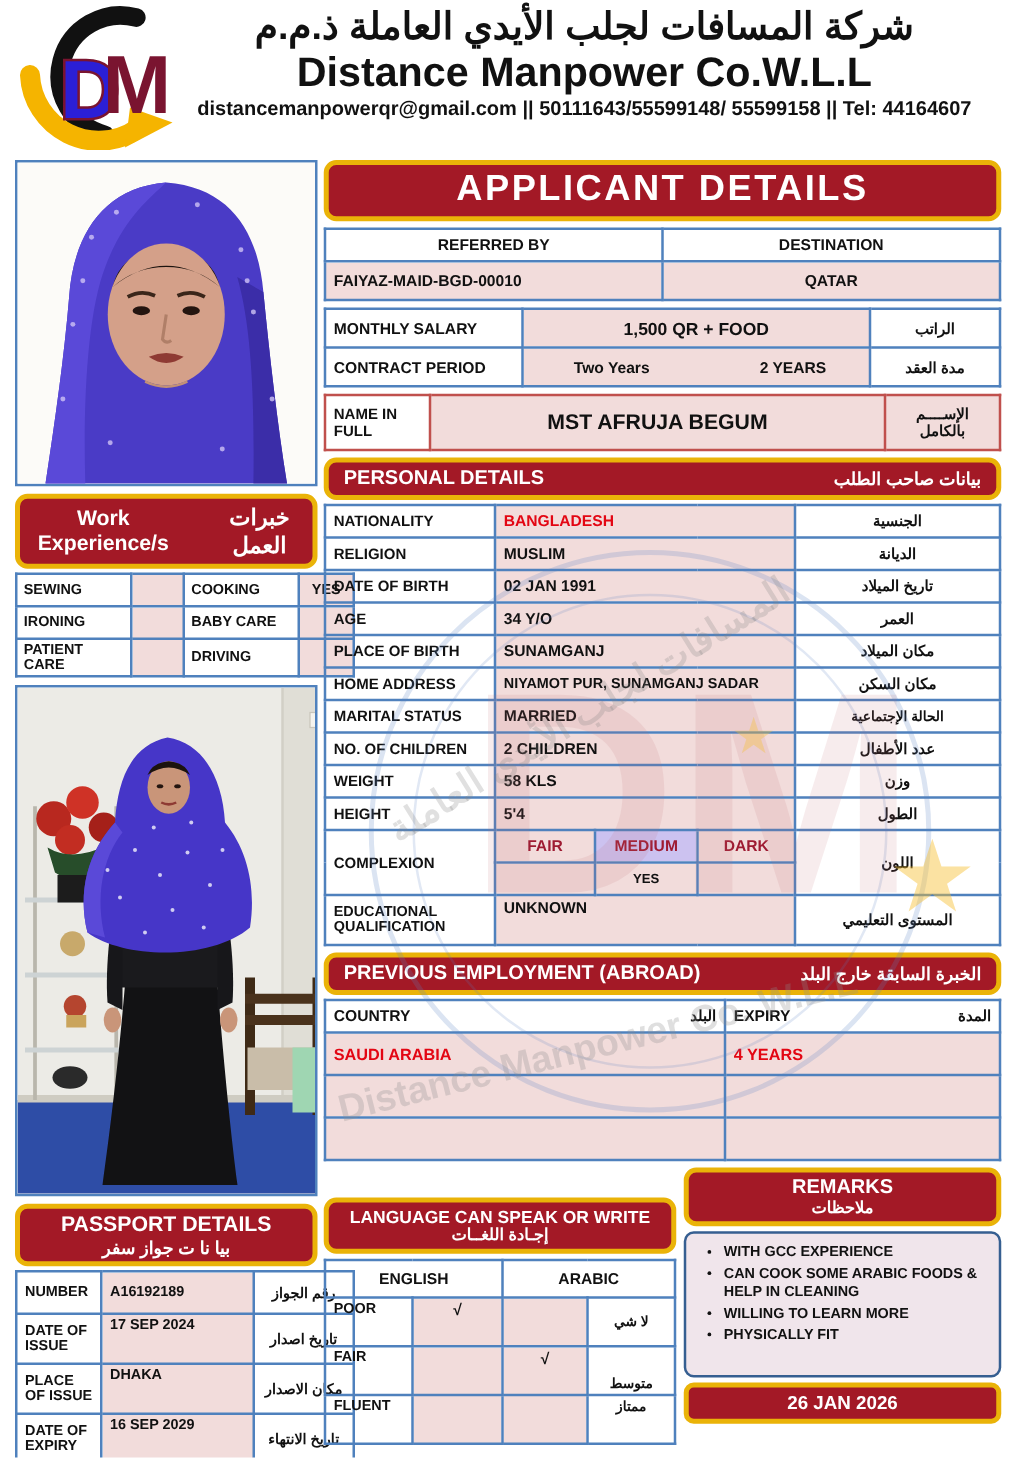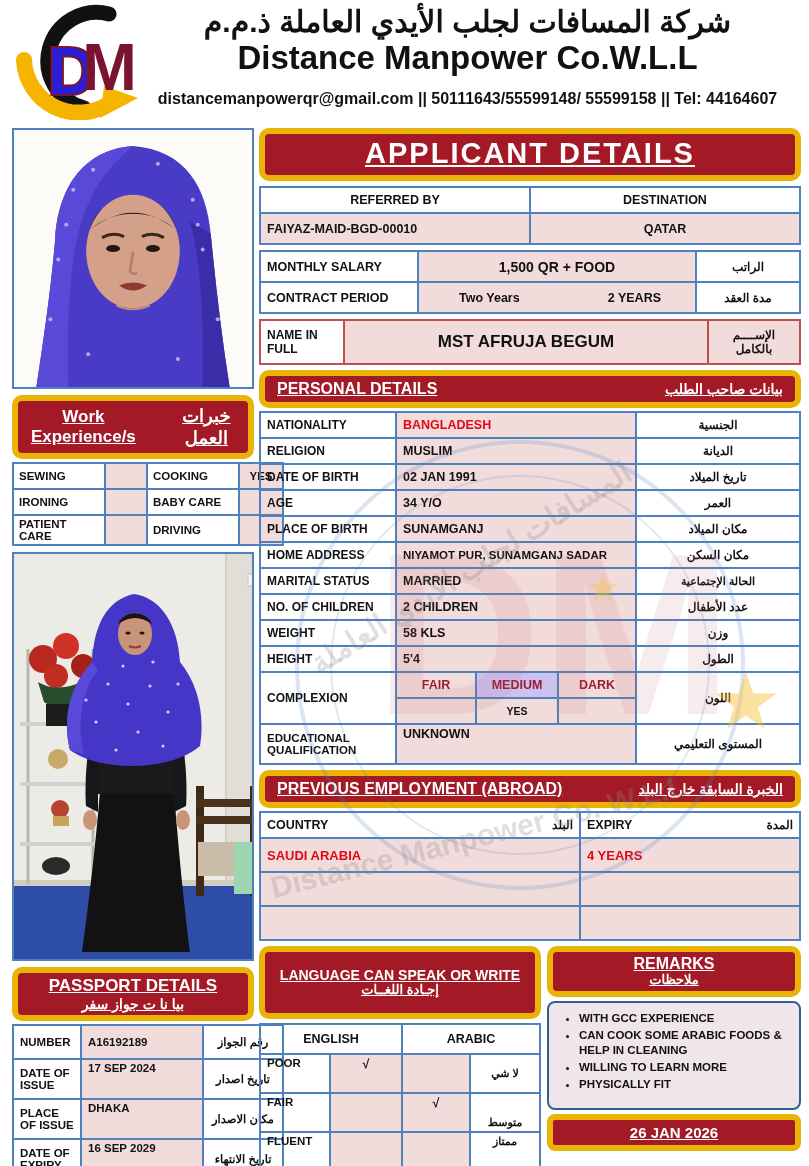--- a/index.html
+++ b/index.html
@@ -5,34 +5,34 @@
   * { box-sizing: border-box; }
   body { margin:0; background:#ffffff; font-family:"Liberation Sans", sans-serif; color:#111; }
   .page { position:relative; width:809px; height:1166px; background:#fff; overflow:hidden; }
 
   
   .header { display:flex; align-items:flex-start; padding:2px 6px 0 12px; height:126px; }
   .logo { width:130px; height:118px; flex:none; }
   .titles { flex:1; text-align:center; padding-right:10px; }
   .t-ar { font-size:30px; font-weight:bold; line-height:1.3; direction:rtl; }
   .t-en { font-size:33px; font-weight:bold; line-height:1.05; }
-  .t-contact { font-size:16px; font-weight:bold; margin-top:14px; }
+  .t-contact { font-size:16px; font-weight:bold; margin-top:3px; }
 
   
   .main { display:flex; gap:5px; padding:2px 8px 0 12px; }
   .col-left { width:242px; flex:none; display:flex; flex-direction:column; gap:6px; }
   .col-right { flex:1; display:flex; flex-direction:column; gap:5px; min-width:0; }
 
   .photo-frame { border:2px solid #4f81bd; background:#fff; overflow:hidden; }
   .photo1 { height:261px; }
   .photo2 { height:409px; }
   .photo-frame svg { display:block; width:100%; height:100%; }
 
-  .hdr { background:#a31926; border:6px solid #eab308; border-radius:10px; color:#fff;
-         font-weight:bold; text-align:center;text-decoration:underline; }
+  .hdr { background:#a31926; border:4px solid #eab308; border-radius:10px; color:#fff;
+         font-weight:bold; text-align:center; }
   .banner { font-size:29px; letter-spacing:2px; padding:3px 0 5px 0; }
   .hdr-line2 { font-size:13px; line-height:1.15; direction:rtl; }
 
   table { border-collapse:collapse; width:100%; table-layout:fixed; }
   td { border:2px solid #4f81bd; font-weight:bold; font-size:12.5px; padding:2px 6px; overflow:hidden; }
   .pink { background:#f2dcdb; }
   .lav  { background:#ccc2f0; }
   .ctr  { text-align:center; }
   .rtl  { direction:rtl; text-align:center; font-size:12px; }
   .red-text { color:#e30613; }
@@ -456,21 +456,21 @@
           <tr class="h34">
             <td class="pink"></td>
             <td class="pink"></td>
           </tr>
         </tbody>
           </table>
       </div>
 
       <div class="bottom-row">
         <div class="lang-col">
-          <div class="hdr lang-hdr" style="padding:15px 0;">
+          <div class="hdr lang-hdr" style="padding:3px 0;margin-top:24px;">
             <div class="l1">LANGUAGE CAN SPEAK OR WRITE</div>
             <div class="hdr-line2">إجـادة اللغــات</div>
           </div>
           <table>
             <colgroup>
                 <col style="width:70px">
                 <col style="width:72px">
                 <col style="width:68px">
                 <col>
               </colgroup>

